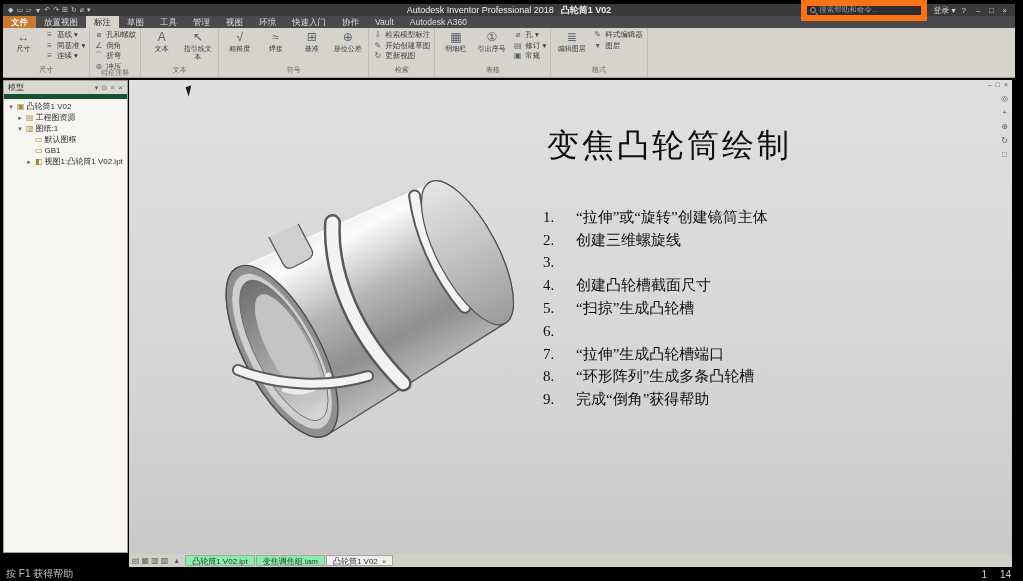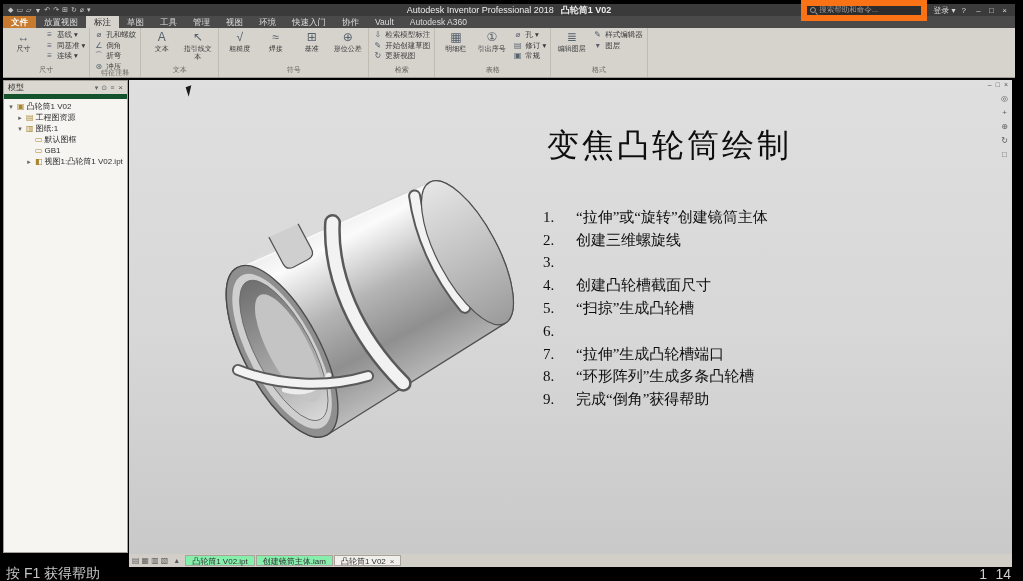--- a/index.html
+++ b/index.html
@@ -77,21 +77,21 @@
   .dtabicons{display:flex;gap:2px;color:#5a5a5a;font-size:8px;}
   .dtcollapse{color:#5a5a5a;font-size:7px;margin:0 2px;}
   .dtabs{display:flex;gap:1px;height:11px;}
   .doctab{padding:0 6px;height:11px;line-height:11px;background:#86efac;border:1px solid #a8a49b;
           display:flex;gap:4px;white-space:nowrap;box-sizing:border-box;}
   .doctab.active{background:#f0efec;}
   .dtclose{color:#555;}
 
   
   .statusbar{left:0;top:567px;width:1023px;height:14px;display:flex;align-items:center;
-             padding:0 6px;box-sizing:border-box;color:#c4c4c4;font-size:14px;}
+             padding:0 6px;box-sizing:border-box;color:#c4c4c4;font-size:10px;}
   .pnum{position:absolute;color:#cfcfcf;}
   .p1{right:36px;}
   .p2{right:12px;}
 </style>
 </head>
 <body>
 
 <div id="root">
 
   <div class="titlebar abs">
@@ -437,21 +437,21 @@
         <span class="dticon">▦</span>
         <span class="dticon">▥</span>
         <span class="dticon">▧</span>
       </span>
     <span class="dtcollapse">▲</span>
     <span id="dtabs" class="dtabs">
         <div class="doctab">
           <span>凸轮筒1 V02.ipt</span>
         </div>
         <div class="doctab">
-          <span>创建镜筒主体.iam</span>
+          <span>变焦调焦组.iam</span>
         </div>
         <div class="doctab active">
           <span>凸轮筒1 V02</span>
           <span class="dtclose">×</span>
         </div>
       </span>
   </div>
 
   <div class="statusbar abs">
     <span>按 F1 获得帮助</span>

